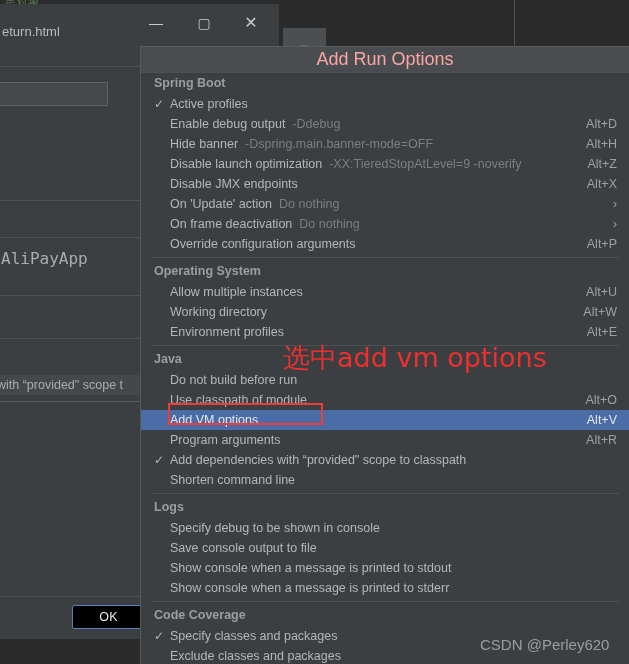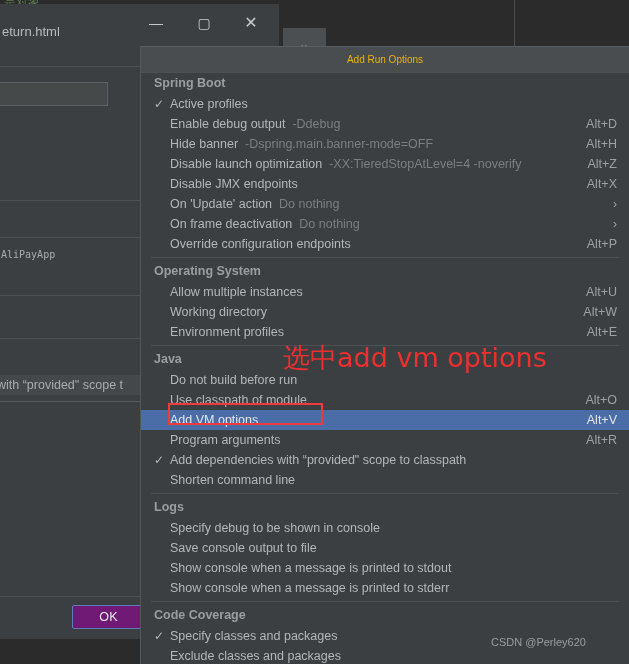--- a/index.html
+++ b/index.html
@@ -23,44 +23,44 @@
   #bg-title-text{position:absolute;left:2px;top:16px;font-size:13px;color:#b9bcbf;white-space:nowrap;margin-top:8px;}
   .wc{position:absolute;top:14px;width:22px;height:18px;color:#c7cacc;font-size:14px;text-align:center;line-height:18px;}
   #wc-min{left:145px;}
   #wc-max{left:193px;}
   #wc-close{left:240px;font-size:16px;}
 
   #bg-sep1{position:absolute;left:0;top:66px;width:145px;height:1px;background:#4d5052;}
   #bg-input{position:absolute;left:-6px;top:82px;width:114px;height:24px;border:1px solid #5e6265;background:#45494a;box-sizing:border-box;}
   #bg-sep2{position:absolute;left:0;top:200px;width:145px;height:1px;background:#4d5052;}
   #bg-row-app{position:absolute;left:0;top:201px;width:145px;height:24px;background:#3c3f41;}
-  #bg-app-text{position:absolute;left:1px;top:249px;font-size:10px;color:#a9acae;font-family:"DejaVu Sans Mono","Liberation Mono",monospace;white-space:nowrap;}
+  #bg-app-text{position:absolute;left:1px;top:249px;font-size:16px;color:#a9acae;font-family:"DejaVu Sans Mono","Liberation Mono",monospace;white-space:nowrap;}
   #bg-sep3{position:absolute;left:0;top:237px;width:145px;height:1px;background:#4d5052;}
   #bg-sep4{position:absolute;left:0;top:295px;width:145px;height:1px;background:#4d5052;}
   #bg-sep5{position:absolute;left:0;top:338px;width:145px;height:1px;background:#4d5052;}
   #bg-row-prov{position:absolute;left:0;top:375px;width:145px;height:20px;background:#45484a;}
   #bg-prov-text{position:absolute;left:-3px;top:378px;font-size:12.5px;color:#a9acae;white-space:nowrap;}
   #bg-sep6{position:absolute;left:0;top:401px;width:145px;height:1px;background:#565a5c;}
   #bg-sep7{position:absolute;left:0;top:596px;width:145px;height:1px;background:#4d5052;}
   #bg-okbar{position:absolute;left:0;top:597px;width:145px;height:42px;background:#3c3f41;}
-  #ok-button{position:absolute;left:72px;top:605px;width:73px;height:24px;background:#701a75;
+  #ok-button{position:absolute;left:72px;top:605px;width:73px;height:24px;background:#000000;
              border:1px solid #5b7ebb;border-radius:2px;color:#e8eaec;font-size:12.5px;
              display:flex;align-items:center;justify-content:center;box-sizing:border-box;letter-spacing:.3px;}
   #bg-bottom{position:absolute;left:0;top:639px;width:145px;height:25px;background:#2b2b2b;}
 
   
   #chevron{position:absolute;left:296px;top:38px;width:16px;height:12px;color:#9a9da0;font-size:12px;line-height:12px;text-align:center;}
   #chev-box{position:absolute;left:283px;top:28px;width:43px;height:18px;background:#4b4f52;}
 
   
   #popup{position:absolute;left:140px;top:46px;width:489px;height:618px;background:#3c3f41;
          border-top:1px solid #5a5e60;border-left:1px solid #55585a;box-sizing:border-box;}
   #popup-header{position:absolute;left:0;top:0;width:488px;height:25px;background:#4a4d4f;
                 display:flex;align-items:center;justify-content:center;
-                color:#eab308;font-size:10px;}
+                color:#fca5a5;font-size:18px;}
   #popup-header-line{position:absolute;left:0;top:25px;width:488px;height:1px;background:#4d5052;}
 
   .menu-list{position:absolute;left:0;top:26px;width:488px;}
 
   .group-title{height:21px;line-height:21px;padding-left:13px;color:#9b9ea0;font-size:12.5px;font-weight:bold;}
   .divider{height:1px;background:#4d5052;margin:3px 10px 3px 10px;}
 
   .item{position:relative;height:20px;line-height:20px;display:flex;align-items:center;
         padding-left:13px;padding-right:12px;font-size:12.5px;color:#b4b7ba;}
   .item .check{width:16px;display:inline-block;text-align:left;color:#b4b7ba;font-size:12px;flex:0 0 16px;}
@@ -73,21 +73,21 @@
 
   
   #sel-box{position:absolute;left:168px;top:403px;width:155px;height:22px;
            border:2px solid #ef3b3b;box-sizing:border-box;pointer-events:none;}
 
   
   #annotation{position:absolute;left:283px;top:340px;font-size:27px;color:#ec2f2f;
               white-space:nowrap;font-family:"DejaVu Sans","Liberation Sans",sans-serif;}
 
   
-  #watermark{position:absolute;left:491px;top:636px;font-size:11px;color:#9a9da0;white-space:nowrap;}
+  #watermark{position:absolute;left:480px;top:636px;font-size:15px;color:#9a9da0;white-space:nowrap;}
 </style>
 </head>
 <body>
 
 <div id="bg-editor-left"></div>
 <div id="bg-editor-right"></div>
 <div id="bg-vline"></div>
 <div id="bg-green-text">是对象</div>
 <div id="bg-strip"></div>
 
@@ -134,21 +134,21 @@
       </div>
       <div class="item">
         <span class="check"></span>
         <span class="label">Hide banner</span>
         <span class="suffix">-Dspring.main.banner-mode=OFF</span>
         <span class="shortcut">Alt+H</span>
       </div>
       <div class="item">
         <span class="check"></span>
         <span class="label">Disable launch optimization</span>
-        <span class="suffix">-XX:TieredStopAtLevel=4 -noverify</span>
+        <span class="suffix">-XX:TieredStopAtLevel=9 -noverify</span>
         <span class="shortcut">Alt+Z</span>
       </div>
       <div class="item">
         <span class="check"></span>
         <span class="label">Disable JMX endpoints</span>
         <span class="shortcut">Alt+X</span>
       </div>
       <div class="item">
         <span class="check"></span>
         <span class="label">On 'Update' action</span>
@@ -156,21 +156,21 @@
         <span class="arrow">›</span>
       </div>
       <div class="item">
         <span class="check"></span>
         <span class="label">On frame deactivation</span>
         <span class="suffix">Do nothing</span>
         <span class="arrow">›</span>
       </div>
       <div class="item">
         <span class="check"></span>
-        <span class="label">Override configuration endpoints</span>
+        <span class="label">Override configuration arguments</span>
         <span class="shortcut">Alt+P</span>
       </div>
       <div class="divider"></div>
       <div class="group-title">Operating System</div>
       <div class="item">
         <span class="check"></span>
         <span class="label">Allow multiple instances</span>
         <span class="shortcut">Alt+U</span>
       </div>
       <div class="item">

